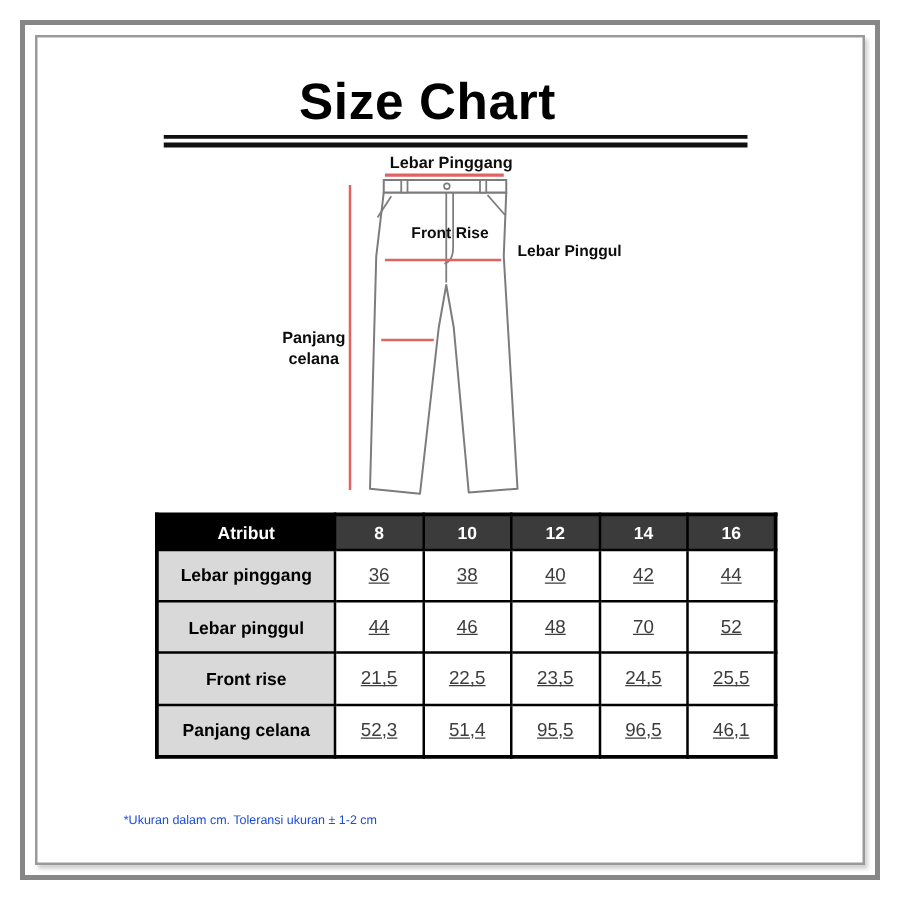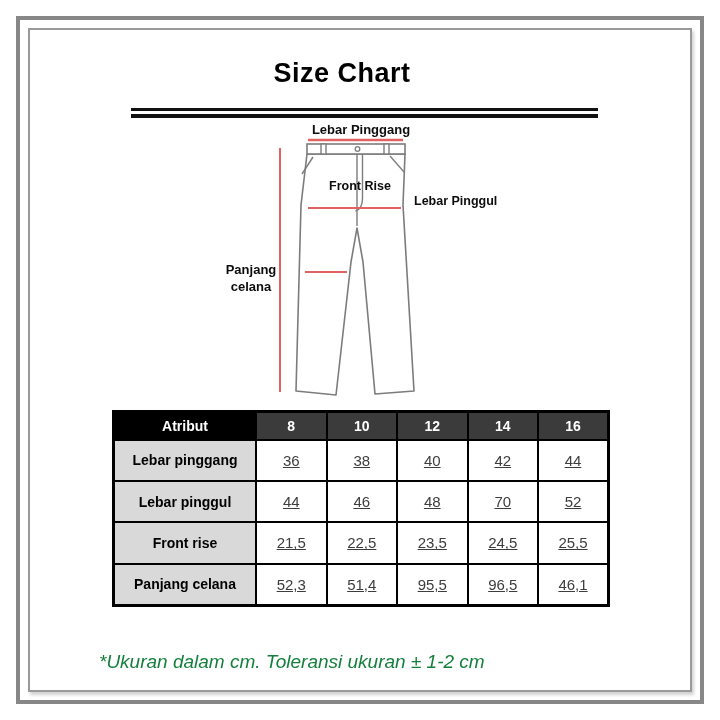--- a/index.html
+++ b/index.html
@@ -11,50 +11,50 @@
     position:absolute;left:16px;top:16px;right:16px;bottom:16px;
     border:4px solid #878787;
   }
   .frame-inner{
     position:absolute;left:28px;top:28px;right:28px;bottom:28px;
     border:2px solid #9a9a9a;
     box-shadow:2px 3px 3px rgba(0,0,0,0.18);
   }
   .title{
     position:absolute;top:58px;left:342px;transform:translateX(-50%);
-    font-size:27px;font-weight:bold;letter-spacing:0.5px;white-space:nowrap;
+    font-size:41px;font-weight:bold;letter-spacing:0.5px;white-space:nowrap;
   }
   .title-rule{position:absolute;left:131px;top:108px;width:467px;}
   .title-rule .r1{height:3px;background:#111;margin-bottom:3px;}
   .title-rule .r2{height:4px;background:#111;}
   .diagram-label{
     position:absolute;font-weight:bold;color:#0d0d0d;line-height:1.3;
   }
   .lbl-waist{left:281px;top:122px;width:160px;text-align:center;font-size:13px;}
   .lbl-frontrise{left:300px;top:178px;width:120px;text-align:center;font-size:12.5px;}
   .lbl-hip{left:414px;top:193px;font-size:12.5px;white-space:nowrap;}
   .lbl-length{left:219px;top:262px;width:64px;text-align:center;font-size:13px;}
   .pants-svg{position:absolute;left:230px;top:130px;}
   table.size-table{
-    position:absolute;left:112px;top:410px;width:498px;
+    position:absolute;left:124px;top:410px;width:498px;
     border-collapse:collapse;table-layout:fixed;
     border:3px solid #000;
   }
   .size-table th,.size-table td{
     border:2px solid #000;text-align:center;vertical-align:middle;padding:0;
   }
   .size-table thead tr{height:28px;}
   .size-table tbody tr{height:41.4px;}
   .col-attr{width:140px;}
   .th-attr{background:#000;color:#fff;font-size:14px;font-weight:bold;}
   .th-size{background:#3b3b3b;color:#fff;font-size:14px;font-weight:bold;}
   .td-label{background:#d9d9d9;color:#000;font-size:14px;font-weight:bold;}
   .td-val{background:#fff;color:#3d3d3d;font-size:15px;font-weight:normal;text-decoration:underline;}
   .footnote{
-    position:absolute;left:99px;top:651px;font-size:19px;color:#15803d;font-style:italic;
+    position:absolute;left:99px;top:651px;font-size:10px;color:#1d4ed8;
   }
 </style>
 </head>
 <body>
 
 <div class="frame-outer"></div>
 <div class="frame-inner"></div>
 
 <div class="title">Size Chart</div>
 

